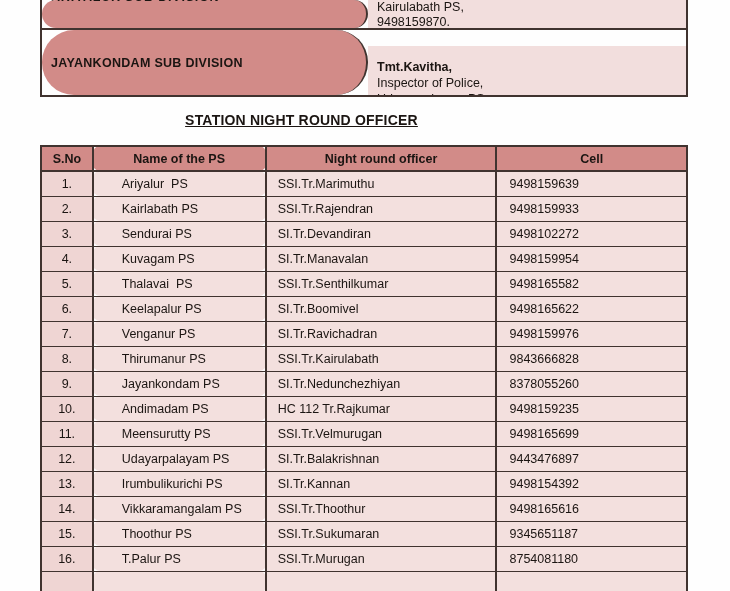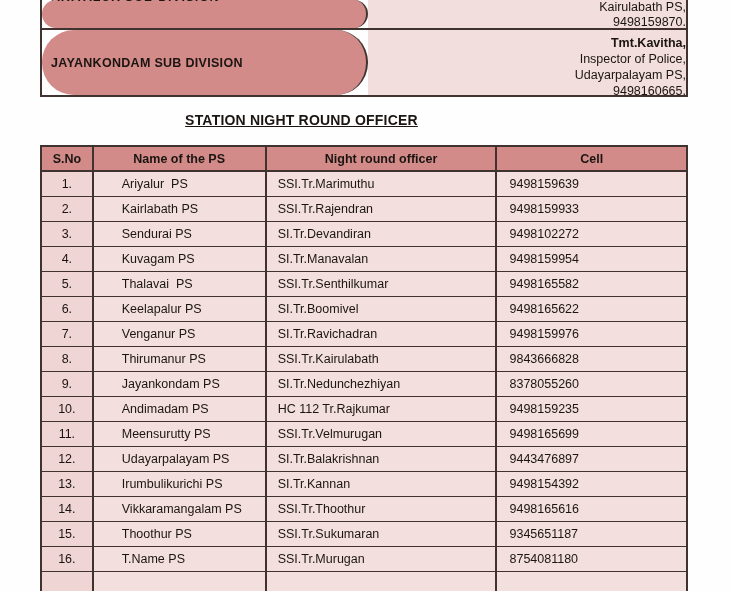--- a/index.html
+++ b/index.html
@@ -26,23 +26,23 @@
   .tt-row{display:flex;min-height:0;}
   .tt-row1{height:30px;border-bottom:2px solid var(--border);}
   .tt-row2{flex:1;}
   .tt-left{
     width:326px;flex:0 0 326px;background:var(--header-bg);
     border-right:2px solid var(--border);
     position:relative;overflow:hidden;border-radius:32px;
   }
   .tt-right{
     flex:1;background:var(--right-bg);
-    padding-left:9px;font-size:12.5px;line-height:15px;overflow:hidden;text-align:right;
-  }
-  .tt-row2 .tt-right{line-height:16px;padding-top:5px;}
+    padding-left:9px;font-size:12.5px;line-height:15px;overflow:hidden;
+  }
+  .tt-row2 .tt-right{line-height:16px;padding-top:13px;margin-top:16px;}
   .clip-label{
     position:absolute;top:-10px;left:9px;
     font-weight:bold;font-size:12.5px;letter-spacing:0.8px;white-space:nowrap;
   }
   .division-label{
     position:absolute;top:50%;transform:translateY(-50%);left:9px;
     font-weight:bold;font-size:12.5px;letter-spacing:0.3px;white-space:nowrap;
   }
   .bold-line{font-weight:bold;}
 
@@ -72,21 +72,21 @@
   .main-table td{background:var(--row-bg);height:25px;}
   .col-sno{width:50px;}
   .col-name{width:167px;}
   .col-off{width:223px;}
   .col-cell{width:184px;}
   td.c-sno{text-align:center;background:var(--sno-bg);}
   td.c-name{padding-left:28px;white-space:pre;}
   td.c-off{padding-left:11px;}
   td.c-cell{padding-left:12px;}
   .main-table th.col-sno,.main-table td.c-sno{border-right:2px solid var(--border);}
-  .main-table th.col-name,.main-table td.c-name{border-right:2px solid var(--border);}
+  .main-table th.col-name,.main-table td.c-name{border-right:2px solid var(--border);border-radius:7px;}
   .main-table th.col-off,.main-table td.c-off{border-right:2px solid var(--border);}
   tr.clipped-row td{height:22px;}
 </style>
 </head>
 <body>
 
 <div class="page">
 
   <div class="top-table">
     <div class="tt-row tt-row1">
@@ -208,21 +208,21 @@
     <td class="c-cell">9498165616</td>
   </tr>
         <tr>
     <td class="c-sno">15.</td>
     <td class="c-name">Thoothur PS</td>
     <td class="c-off">SSI.Tr.Sukumaran</td>
     <td class="c-cell">9345651187</td>
   </tr>
         <tr>
     <td class="c-sno">16.</td>
-    <td class="c-name">T.Name PS</td>
+    <td class="c-name">T.Palur PS</td>
     <td class="c-off">SSI.Tr.Murugan</td>
     <td class="c-cell">8754081180</td>
   </tr>
         <tr class="clipped-row">
     <td class="c-sno"></td>
     <td class="c-name"></td>
     <td class="c-off"></td>
     <td class="c-cell"></td>
   </tr>
       </tbody>

